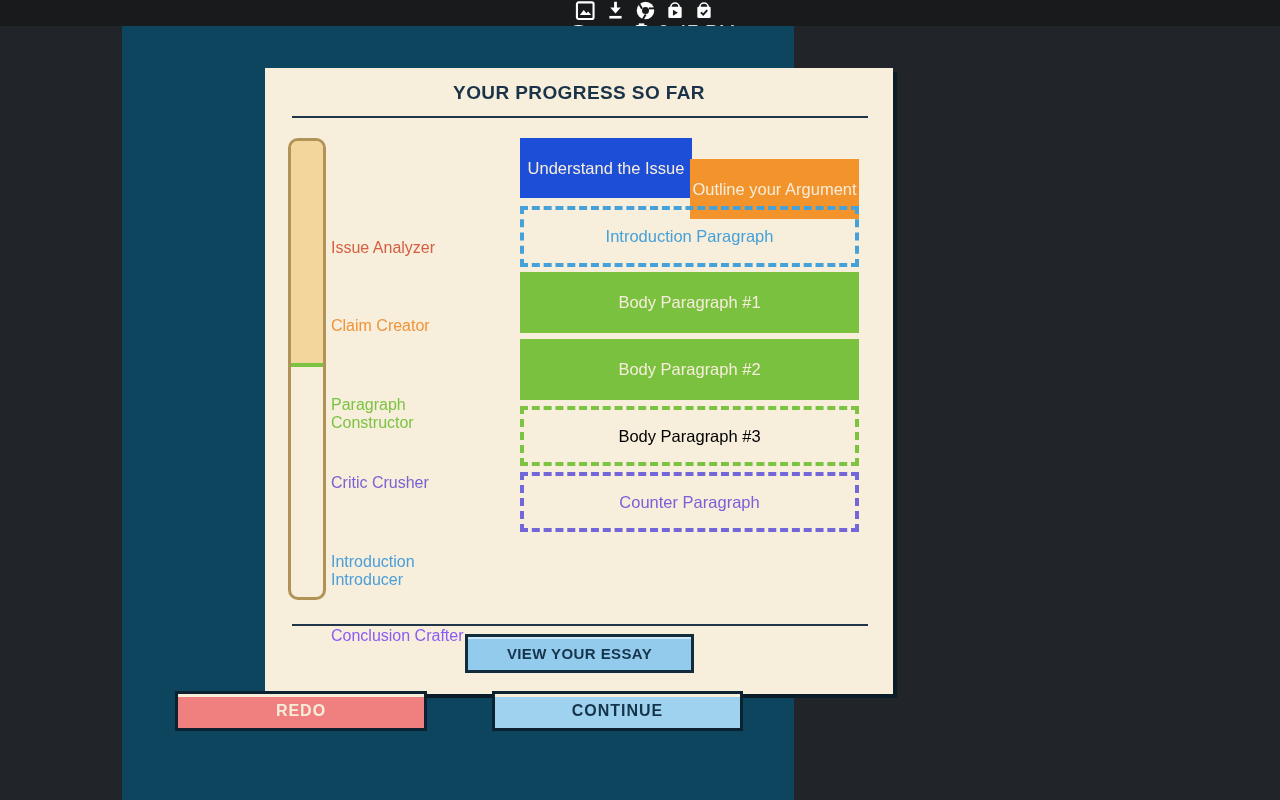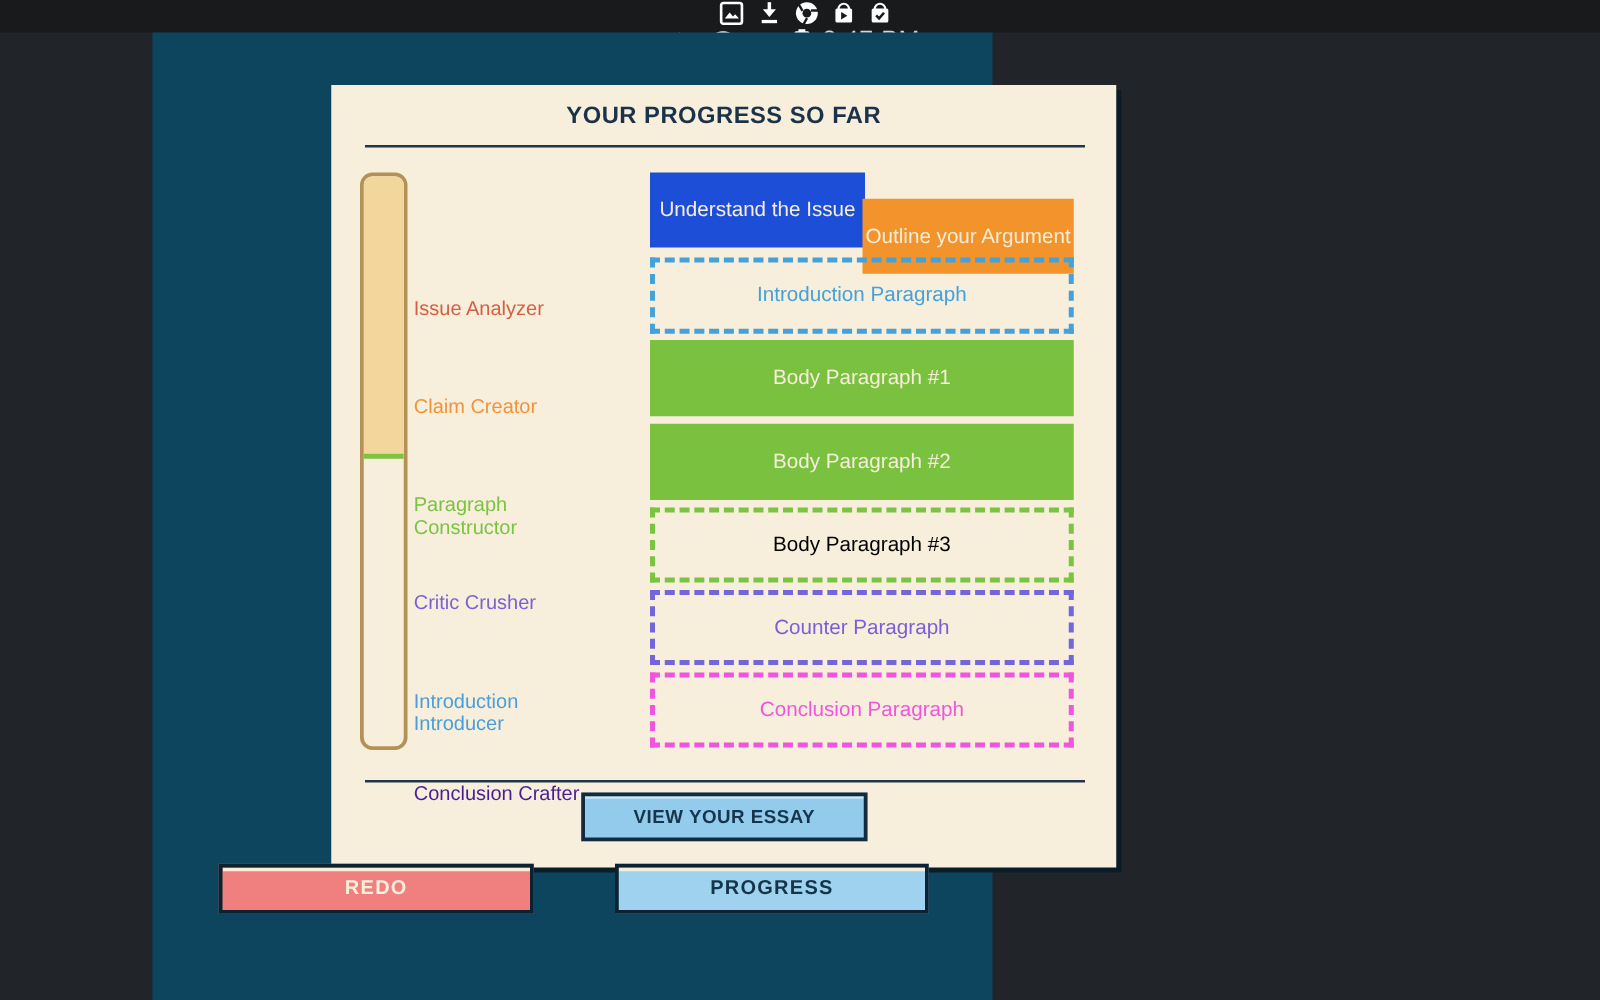--- a/index.html
+++ b/index.html
@@ -30,21 +30,21 @@
     border:3px solid #b19257; border-radius:10px; background:#f7eedb; overflow:hidden; }
   .meter-fill { width:100%; height:222px; background:#f3d69c; }
   .meter-marker { width:100%; height:4px; background:#7cc342; }
 
   .milestone { position:absolute; left:66px; width:148px; font-size:16px; line-height:18px; }
   .ms-0 { top:171px; color:#d45f43; }
   .ms-1 { top:249px; color:#f0933a; }
   .ms-2 { top:328px; color:#7cc342; }
   .ms-3 { top:406px; color:#7a62d3; }
   .ms-4 { top:485px; color:#4a9ed9; }
-  .ms-5 { top:559px; color:#4c1d95; }
+  .ms-5 { top:559px; color:#8b5cf6; }
 
   
   .section-box { position:absolute; display:flex; align-items:center; justify-content:center;
     font-size:16.5px; text-align:center; }
   .solid { color:#f6edda; }
   .dashed { background:transparent; }
   .sec-0 { left:255px; top:70px;  width:172px; height:60px; background:#1d4ed8; }
   .sec-1 { left:425px; top:70px;  width:169px; height:60px; background:#f2932b;margin-top:21px; }
   .sec-2 { left:255px; top:138px; width:339px; height:61px; border:4px dashed #45a1d9; color:#45a1d9; }
   .sec-3 { left:255px; top:204px; width:339px; height:61px; background:#7bc140; }
@@ -157,24 +157,23 @@
       <div class="milestone ms-4">Introduction Introducer</div>
       <div class="milestone ms-5">Conclusion Crafter</div>
 
       <div class="section-box solid  sec-0">Understand the Issue</div>
       <div class="section-box solid  sec-1">Outline your Argument</div>
       <div class="section-box dashed sec-2">Introduction Paragraph</div>
       <div class="section-box solid  sec-3">Body Paragraph #1</div>
       <div class="section-box solid  sec-4">Body Paragraph #2</div>
       <div class="section-box dashed sec-5">Body Paragraph #3</div>
       <div class="section-box dashed sec-6">Counter Paragraph</div>
-      <div class="section-box dashed sec-7">Conclusion Paragraph</div>
 
       <div class="divider divider-bottom"></div>
       <div class="btn view-essay-btn">VIEW YOUR ESSAY</div>
     </div>
 
   </div>
 
   <div class="btn redo-btn">REDO</div>
-  <div class="btn continue-btn">PROGRESS</div>
+  <div class="btn continue-btn">CONTINUE</div>
 
 </div>
 
 </body></html>

